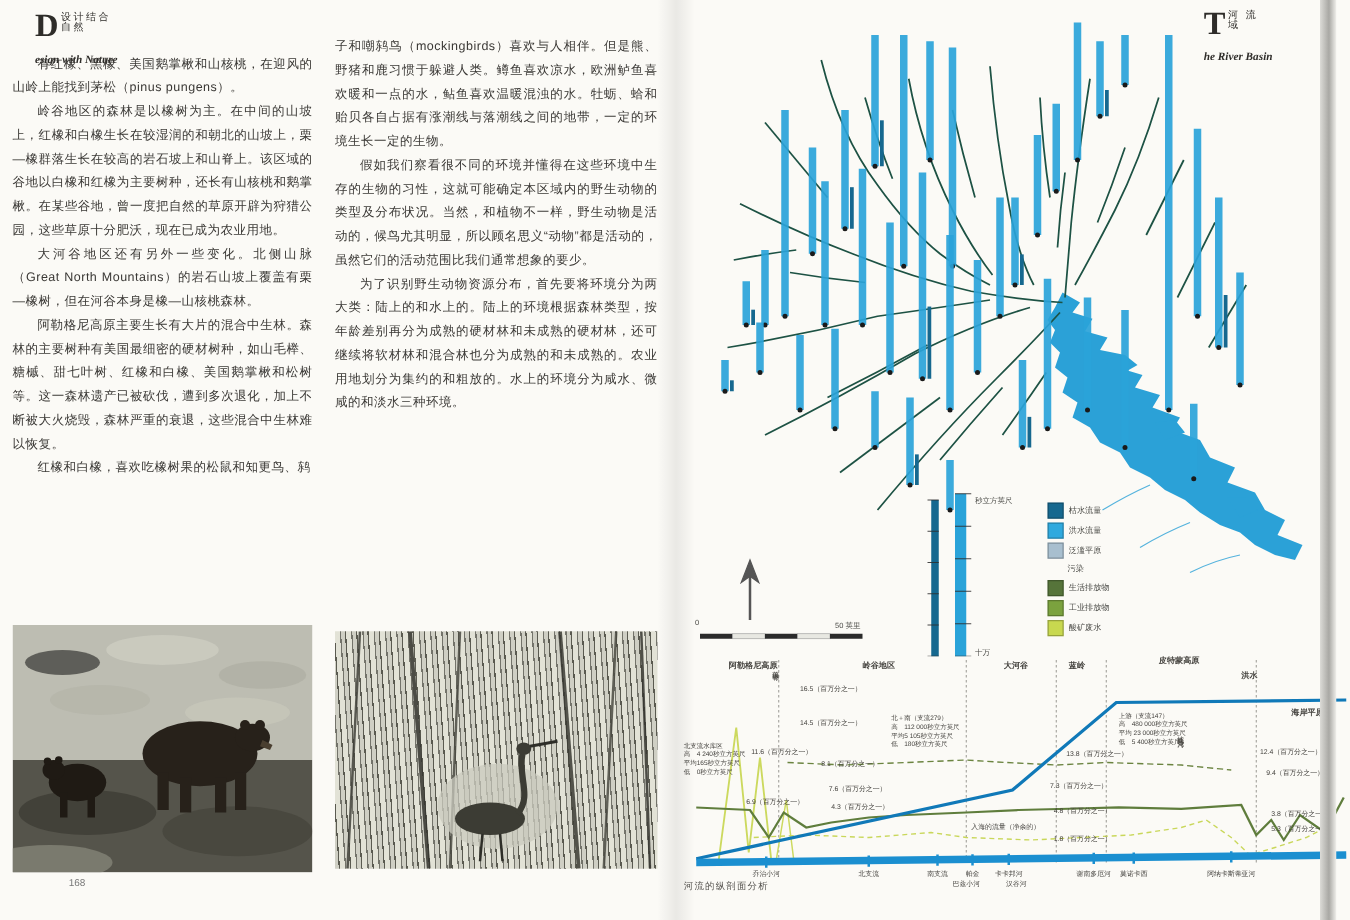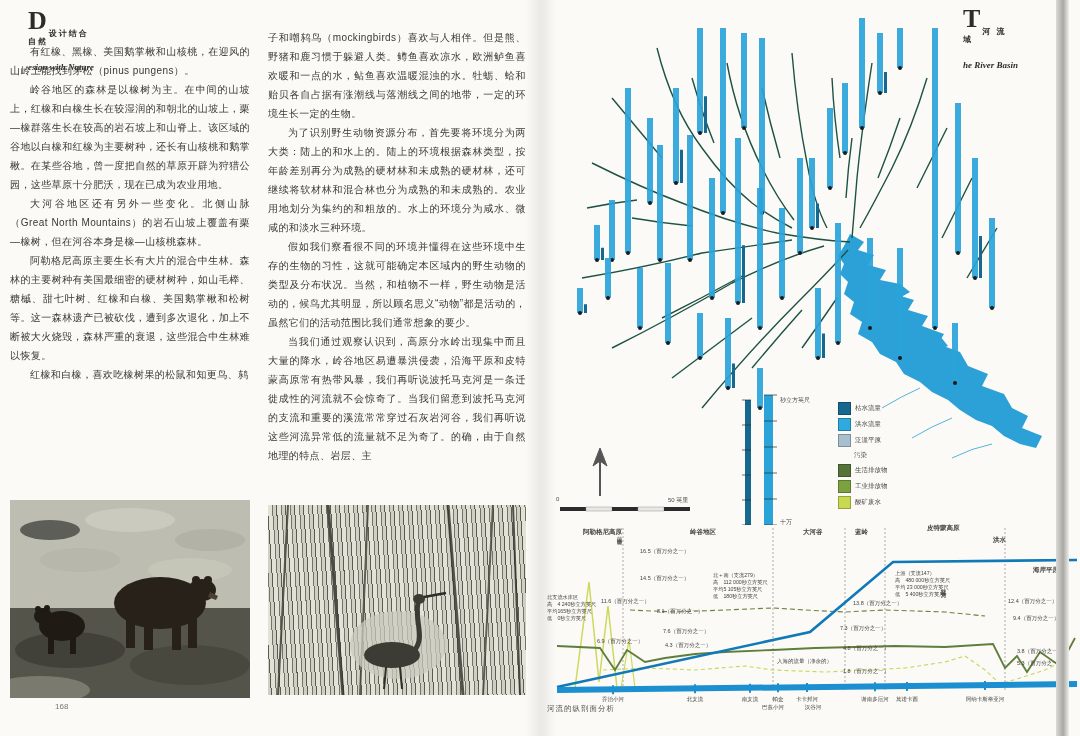--- a/index.html
+++ b/index.html
@@ -5,21 +5,21 @@
   html,body{margin:0;padding:0;background:#ffffff;}
   .spread{position:relative;width:1080px;height:736px;background:#fbfaf6;overflow:hidden;
           font-family:"Liberation Sans","DejaVu Sans",sans-serif;color:#2e2c29;}
   .gutter{position:absolute;left:526px;top:0;width:30px;height:736px;
           background:linear-gradient(90deg,rgba(0,0,0,0) 0%,rgba(0,0,0,.07) 50%,rgba(0,0,0,0) 100%);}
   .edge{position:absolute;left:1056px;top:0;width:13px;height:736px;
         background:linear-gradient(90deg,#dcdbd7,#a9a8a4 55%,#efeeea);}
   
   .logo{position:absolute;line-height:1;}
   .logo .big{font-family:"Liberation Serif","DejaVu Serif",serif;font-weight:bold;font-size:26px;float:left;margin-right:2px;}
-  .logo .cn{font-size:8px;font-weight:bold;letter-spacing:2px;display:block;padding-top:2px;margin-top:20px;}
+  .logo .cn{font-size:8px;font-weight:normal;letter-spacing:2px;display:block;padding-top:2px;}
   .logo .en{font-family:"Liberation Serif","DejaVu Serif",serif;font-style:italic;font-weight:bold;font-size:9px;display:block;margin-top:17px;}
   
   .col{position:absolute;text-align:justify;font-size:10px;line-height:19px;letter-spacing:.4px;color:#3a3835;}
   .col p{margin:0;text-indent:2em;}
   .col p.noindent{text-indent:0;}
   .sect{font-weight:bold;text-align:center;text-indent:0 !important;margin:6px 0 4px 0 !important;}
   .photo{position:absolute;overflow:hidden;background:#cGcfc9;}
   .pagenum{position:absolute;font-size:8px;color:#777;}
   
   .map{position:absolute;left:552px;top:18px;width:520px;height:507px;}
@@ -62,23 +62,22 @@
   <div class="col" id="col1" style="left:10px;top:42px;width:240px;">
       <p>有红橡、黑橡、美国鹅掌楸和山核桃，在迎风的山岭上能找到茅松（pinus pungens）。</p>
       <p>岭谷地区的森林是以橡树为主。在中间的山坡上，红橡和白橡生长在较湿润的和朝北的山坡上，栗—橡群落生长在较高的岩石坡上和山脊上。该区域的谷地以白橡和红橡为主要树种，还长有山核桃和鹅掌楸。在某些谷地，曾一度把自然的草原开辟为狩猎公园，这些草原十分肥沃，现在已成为农业用地。</p>
       <p>大河谷地区还有另外一些变化。北侧山脉（Great North Mountains）的岩石山坡上覆盖有栗—橡树，但在河谷本身是橡—山核桃森林。</p>
       <p>阿勒格尼高原主要生长有大片的混合中生林。森林的主要树种有美国最细密的硬材树种，如山毛榉、糖槭、甜七叶树、红橡和白橡、美国鹅掌楸和松树等。这一森林遗产已被砍伐，遭到多次退化，加上不断被大火烧毁，森林严重的衰退，这些混合中生林难以恢复。</p>
       <p>红橡和白橡，喜欢吃橡树果的松鼠和知更鸟、鸫</p>
     </div>
 
   <div class="col" id="col2" style="left:268px;top:28px;width:258px;">
       <p class="noindent">子和嘲鸫鸟（mockingbirds）喜欢与人相伴。但是熊、野猪和鹿习惯于躲避人类。鳟鱼喜欢凉水，欧洲鲈鱼喜欢暖和一点的水，鲇鱼喜欢温暖混浊的水。牡蛎、蛤和贻贝各自占据有涨潮线与落潮线之间的地带，一定的环境生长一定的生物。</p>
+      <p>假如我们察看很不同的环境并懂得在这些环境中生存的生物的习性，这就可能确定本区域内的野生动物的类型及分布状况。当然，和植物不一样，野生动物是活动的，候鸟尤其明显，所以顾名思义“动物”都是活动的，虽然它们的活动范围比我们通常想象的要少。</p>
       <p>为了识别野生动物资源分布，首先要将环境分为两大类：陆上的和水上的。陆上的环境根据森林类型，按年龄差别再分为成熟的硬材林和未成熟的硬材林，还可继续将软材林和混合林也分为成熟的和未成熟的。农业用地划分为集约的和粗放的。水上的环境分为咸水、微咸的和淡水三种环境。</p>
-      <p>假如我们察看很不同的环境并懂得在这些环境中生存的生物的习性，这就可能确定本区域内的野生动物的类型及分布状况。当然，和植物不一样，野生动物是活动的，候鸟尤其明显，所以顾名思义“动物”都是活动的，虽然它们的活动范围比我们通常想象的要少。</p>
-      <p>当我们通过观察认识到，高原分水岭出现集中而且大量的降水，岭谷地区易遭暴洪侵袭，沿海平原和皮特蒙高原常有热带风暴，我们再听说波托马克河是一条迁徙成性的河流就不会惊奇了。当我们留意到波托马克河的支流和重要的溪流常常穿过石灰岩河谷，我们再听说这些河流异常低的流量就不足为奇了。的确，由于自然地理的特点、岩层、主</p>
     </div>
 
   <div class="photo" style="left:10px;top:500px;width:240px;height:198px;">
     <svg width="240" height="198" viewBox="0 0 240 198">
       <rect x="0" y="0" width="240" height="198" fill="#c6c6be"></rect>
       <rect x="0" y="0" width="240" height="108" fill="#bdbdb2"></rect>
       <ellipse cx="40" cy="30" rx="30" ry="10" fill="#aeae a2" opacity=".5"></ellipse>
       <ellipse cx="120" cy="20" rx="45" ry="12" fill="#d2d2c6" opacity=".6"></ellipse>
       <ellipse cx="200" cy="40" rx="35" ry="11" fill="#a7a79b" opacity=".5"></ellipse>
       <ellipse cx="70" cy="60" rx="40" ry="12" fill="#b2b2a6" opacity=".6"></ellipse>

